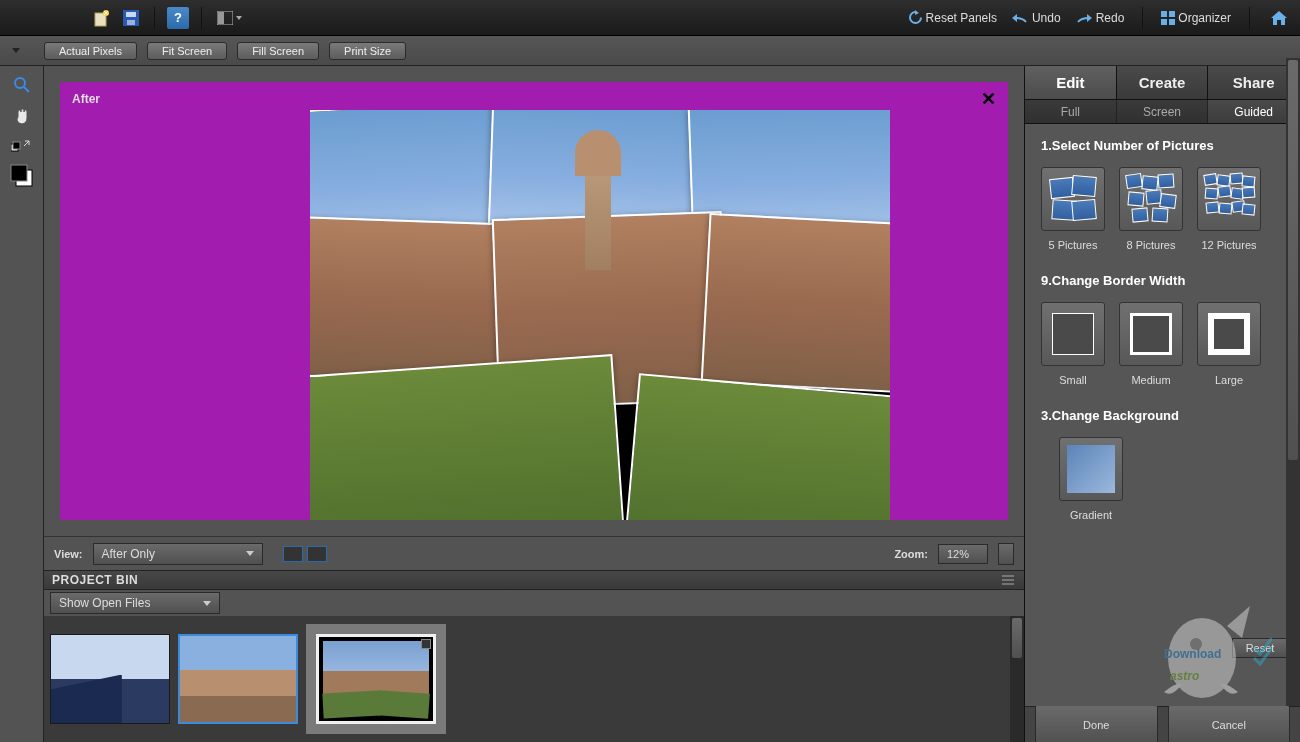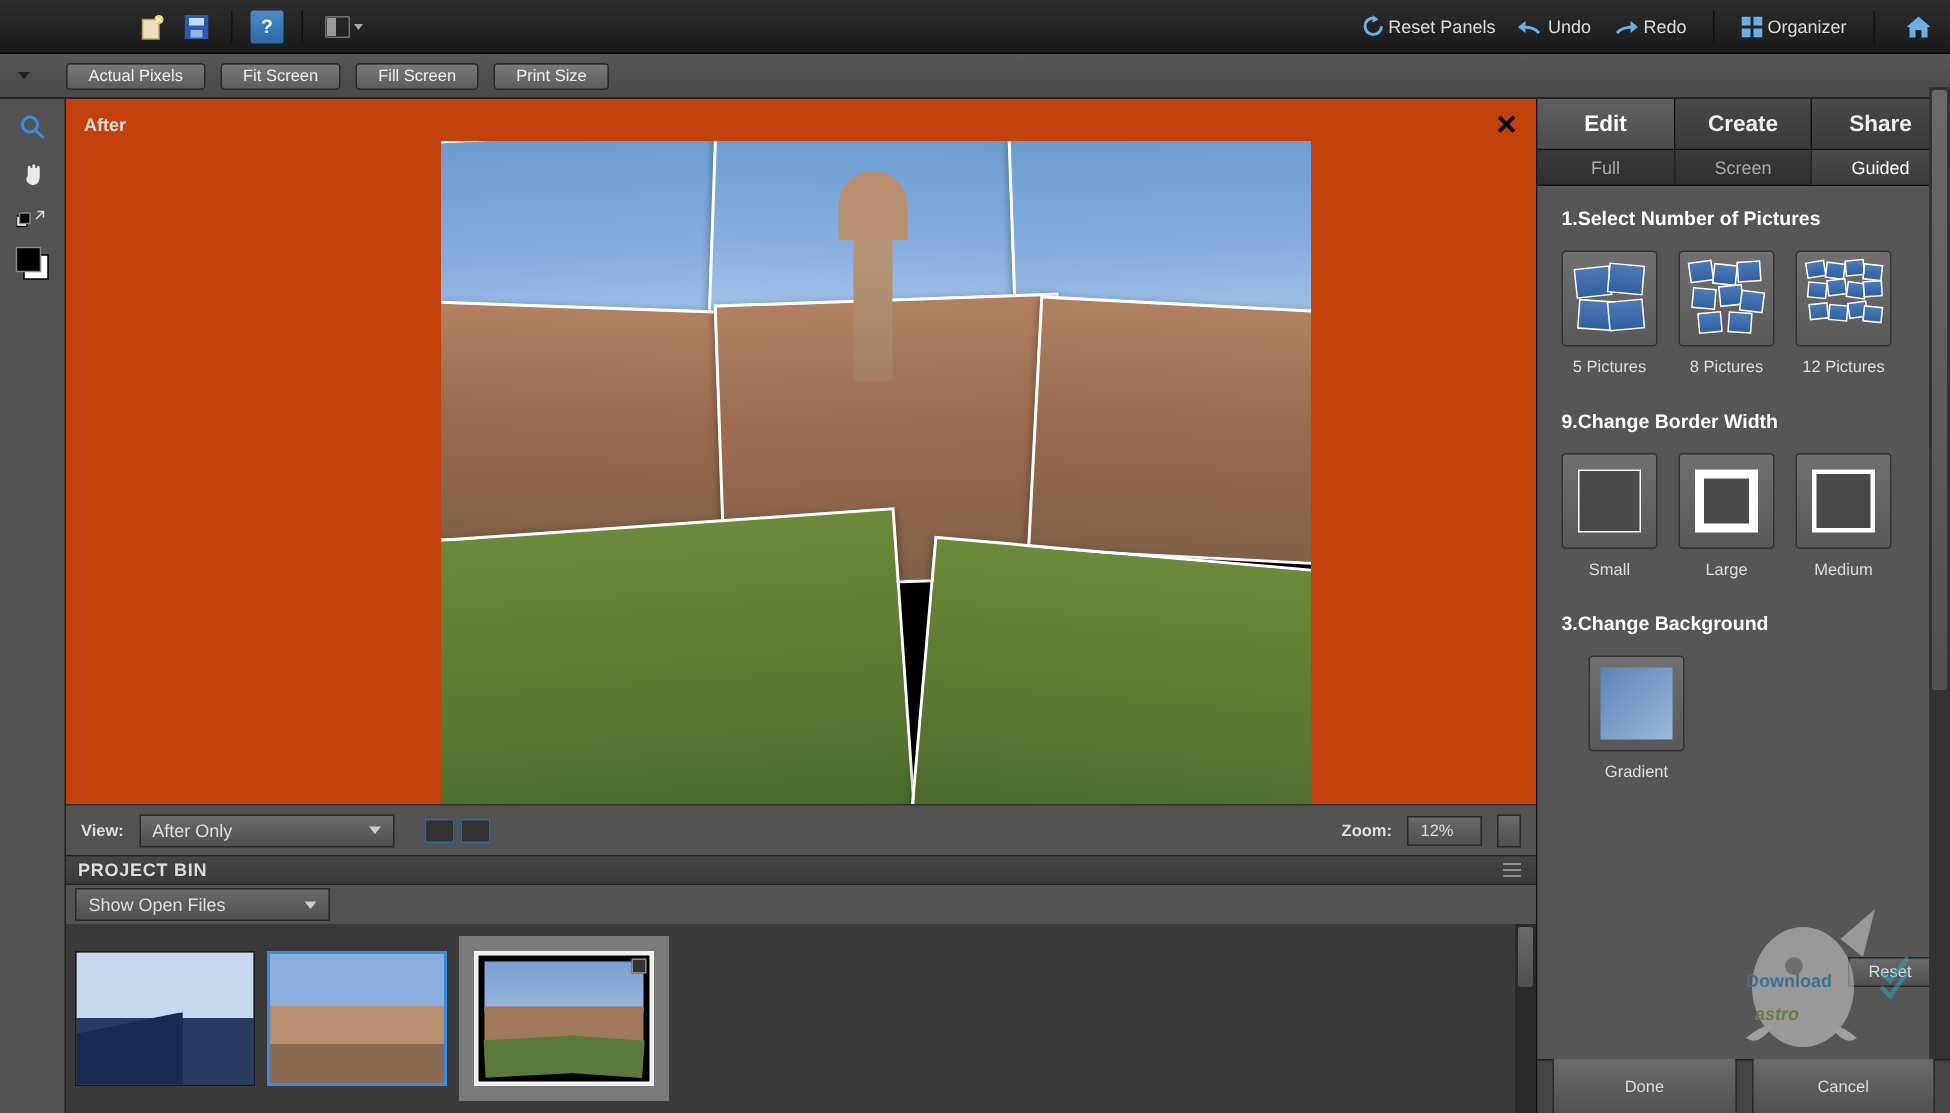--- a/index.html
+++ b/index.html
@@ -9,21 +9,21 @@
 .tb-right{margin-left:auto;display:flex;gap:14px;align-items:center}
 .tb-btn{width:22px;height:22px;display:flex;align-items:center;justify-content:center;cursor:pointer;border-radius:2px}
 .tb-text-btn{display:flex;align-items:center;gap:3px;cursor:pointer;font-size:13px;color:#ccc}
 .divider{width:1px;height:22px;background:#111;margin:0 4px}
 .options-bar{height:30px;background:linear-gradient(#565656,#4a4a4a);border-bottom:1px solid #222;display:flex;align-items:center;padding:0 10px 0 44px;gap:10px}
 .opt-btn{background:linear-gradient(#7a7a7a,#5c5c5c);border:1px solid #2a2a2a;border-radius:3px;padding:2px 14px;font-size:11px;color:#eee;cursor:pointer}
 .main-area{display:flex;height:676px}
 .tool-strip{width:44px;background:#535353;border-right:1px solid #222;padding-top:6px;display:flex;flex-direction:column;align-items:center;gap:6px}
 .tool-strip .tool{width:30px;height:26px;display:flex;align-items:center;justify-content:center;cursor:pointer}
 .canvas-col{flex:1;background:#535353;display:flex;flex-direction:column;min-width:0}
-.canvas-zone{flex:1;position:relative;background:#c2410c;margin:0;overflow:hidden}
+.canvas-zone{flex:1;position:relative;background:#a21caf;margin:16px;overflow:hidden}
 .canvas-header{display:flex;align-items:center;padding:6px 12px;font-size:12px;color:#222;font-weight:bold}
 .canvas-close{margin-left:auto;font-size:18px;color:#000;cursor:pointer;font-weight:bold}
 .canvas-stage{position:absolute;left:250px;top:28px;width:580px;height:460px;background:#000;overflow:hidden}
 .photo-piece{position:absolute;border:2px solid #fff;box-shadow:0 2px 6px rgba(0,0,0,.4)}
 .sky{background:linear-gradient(#6b9dd0 0%,#88aee0 60%,#a5c3e8 100%)}
 .bld{background:linear-gradient(#b08060 0%,#9a6a50 50%,#806048 100%)}
 .grd{background:linear-gradient(#6b8a3a 0%,#4a6a2a 100%)}
 .view-bar{height:34px;background:#535353;border-top:1px solid #333;display:flex;align-items:center;padding:0 10px;gap:10px}
 .view-bar .lbl{font-weight:bold;font-size:11px}
 .select-box{background:linear-gradient(#6a6a6a,#505050);border:1px solid #2a2a2a;padding:3px 8px;display:flex;align-items:center;gap:40px;cursor:pointer;font-size:11px;min-width:170px;justify-content:space-between}
@@ -327,29 +327,29 @@
         <div class="g-title">9.Change Border Width</div>
         <div class="g-row">
           <div class="g-item">
             <div class="g-tile">
                 <div class="border-sw sm"></div>
               </div>
             <span class="g-label">Small</span>
           </div>
           <div class="g-item">
             <div class="g-tile">
+                <div class="border-sw md"></div>
+              </div>
+            <span class="g-label">Medium</span>
+          </div>
+          <div class="g-item">
+            <div class="g-tile">
                 <div class="border-sw lg"></div>
               </div>
             <span class="g-label">Large</span>
-          </div>
-          <div class="g-item">
-            <div class="g-tile">
-                <div class="border-sw md"></div>
-              </div>
-            <span class="g-label">Medium</span>
           </div>
         </div>
       </div>
 
       <div class="g-section">
         <div class="g-title">3.Change Background</div>
         <div class="g-row" style="gap:26px;padding-left:18px">
           <div class="g-item">
             <div class="g-tile">
                 <div class="bg-sw bg-grad"></div>

